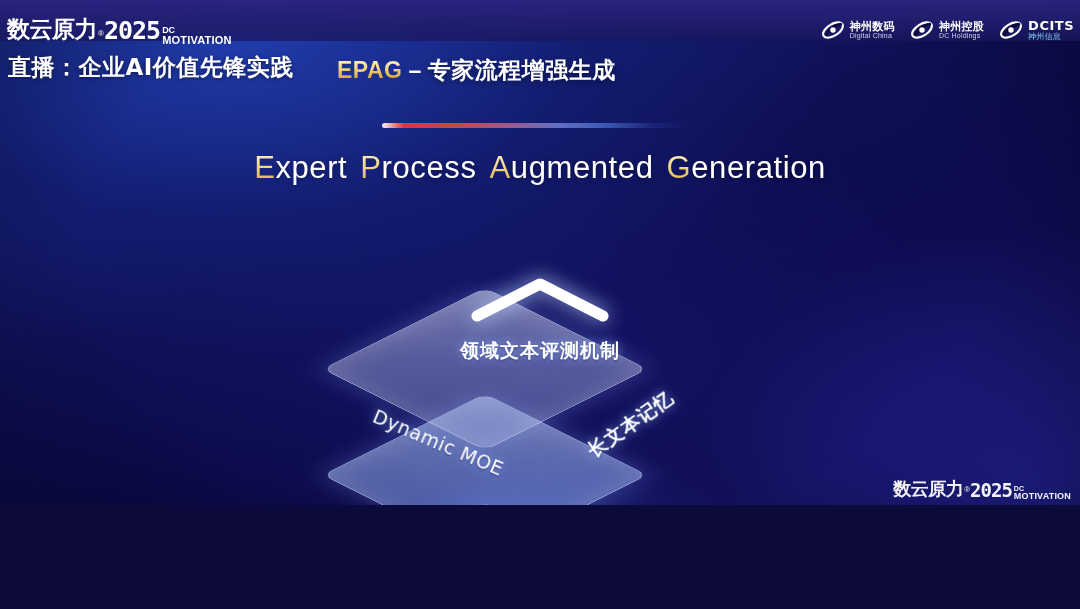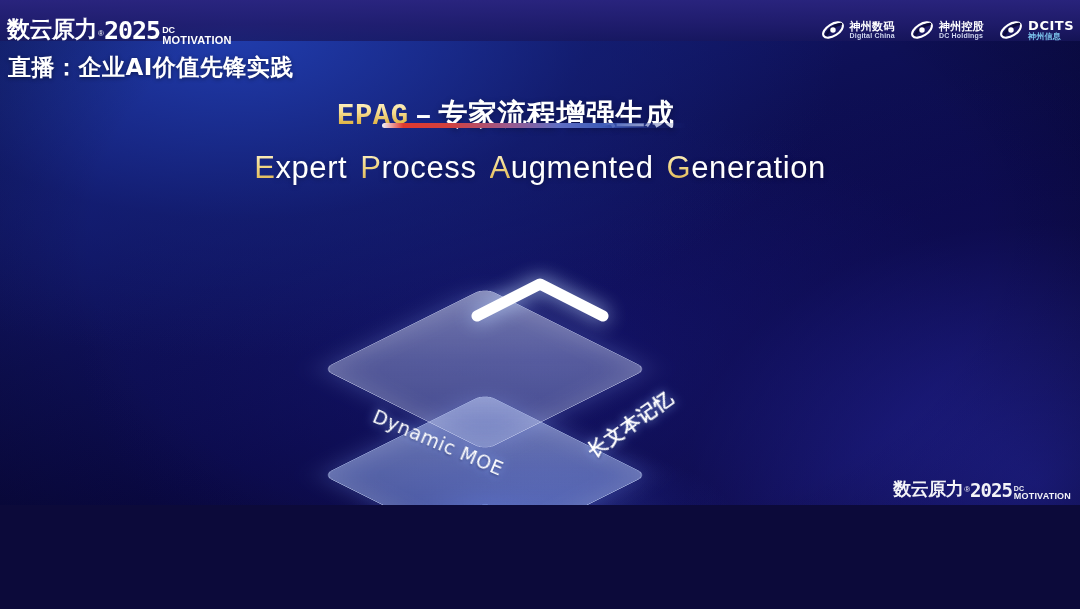--- a/index.html
+++ b/index.html
@@ -64,39 +64,38 @@
   
   #logos {
     position:absolute; right:6px; top:13px; height:34px;
     display:flex; align-items:center; gap:14px; z-index:9;
   }
   .logo { display:flex; align-items:center; gap:4px; }
   .logo .swoosh { width:26px; height:26px; flex:0 0 26px; }
   .logo .ltext { display:flex; flex-direction:column; line-height:1.05; }
   .logo .l1 { font-size:11px; font-weight:bold; color:#ffffff; letter-spacing:0.3px;
               font-family:"DejaVu Sans","Liberation Sans",sans-serif; }
-  .logo .l2 { font-size:7px; font-weight:bold; color:#cfd6ef; letter-spacing:0.2px; }
+  .logo .l2 { font-size:7px; font-weight:normal; color:#cfd6ef; letter-spacing:0.2px; }
   .logo.dcits .l1 { color:#ffffff; font-size:13px; letter-spacing:0.5px; }
   .logo.dcits .l2 { color:#7fc8f0; font-size:8px; }
 
   
   #livetitle {
     position:absolute; left:8px; top:52px; z-index:7;
     font-size:23px; font-weight:bold; color:#ffffff;
     letter-spacing:0.5px;
     font-family:"DejaVu Sans","Liberation Sans",sans-serif;
     text-shadow:0 1px 4px rgba(0,0,0,0.45);
     white-space:nowrap;
   }
   #maintitle {
     position:absolute; left:337px; top:55px; z-index:7;
-    font-size:29px; font-weight:bold; white-space:nowrap;
-    font-family:Liberation Mono, monospace;
+    font-size:23px; font-weight:bold; white-space:nowrap;
+    font-family:Liberation Sans, sans-serif;
     letter-spacing:0.5px;
-    margin-top:40px;
   }
   .gold {
     background:linear-gradient(180deg,#fff6cf 0%,#f6dc8e 38%,#e0b445 72%,#c79326 100%);
     -webkit-background-clip:text; background-clip:text;
     -webkit-text-fill-color:transparent; color:#e6c255;
   }
   #maintitle .cnpart { color:#ffffff; text-shadow:0 2px 6px rgba(0,0,0,0.4); }
   #maintitle .dash { color:#ffffff; margin:0 6px; }
 
   
@@ -281,20 +280,21 @@
     <div class="layer layer-top">
       <div class="plate"></div>
     </div>
 
     <div id="chevron">
       <svg viewBox="0 0 146 52" aria-hidden="true">
         <path d="M10 42 L73 10 L136 42" fill="none" stroke="#ffffff" stroke-width="11" stroke-linecap="round" stroke-linejoin="round"></path>
       </svg>
     </div>
 
+    <div class="lbl" id="lbl-top">领域文本评测机制</div>
     <div class="lbl" id="lbl-left">Dynamic MOE</div>
     <div class="lbl" id="lbl-right">长文本记忆</div>
 
   </div>
 
   <div id="brand-watermark" class="brand">
     <span class="cn">数云原力</span>
     <span class="reg">®</span>
     <span class="yr">2025</span>
     <span class="dcblock">

